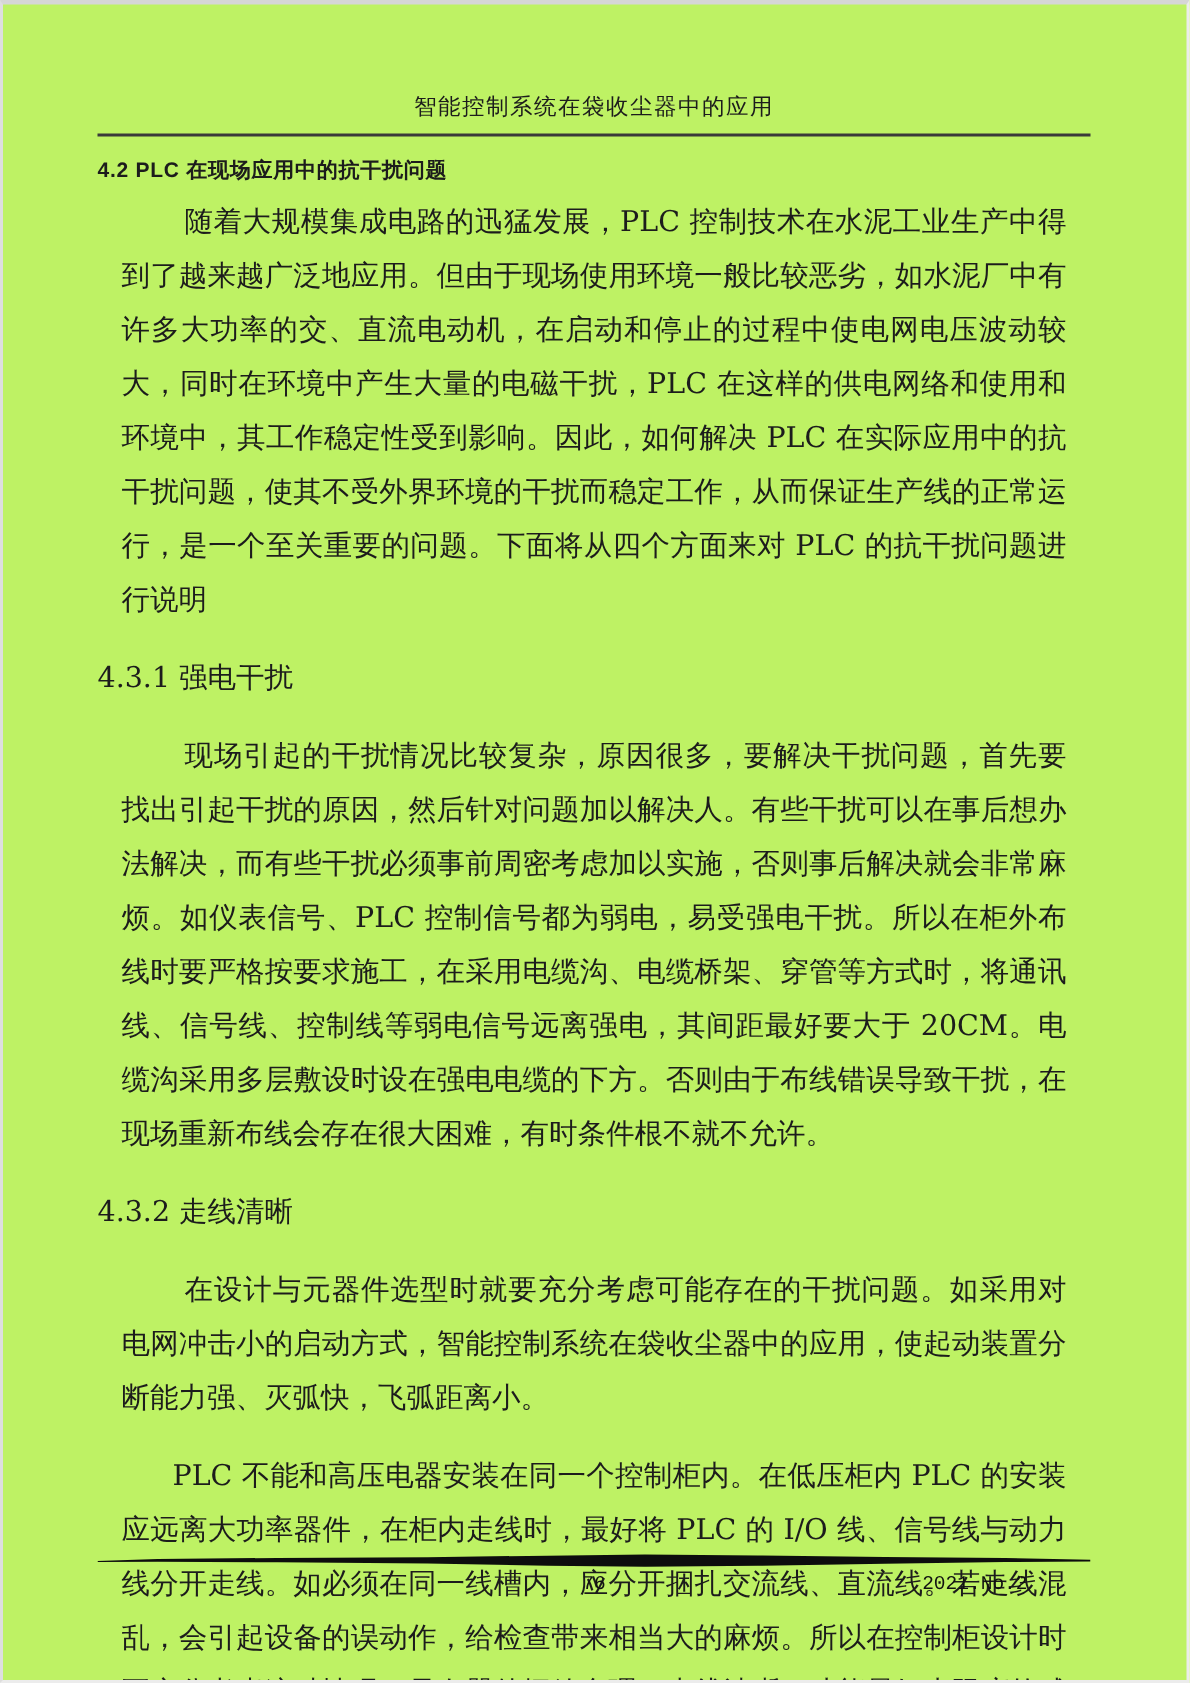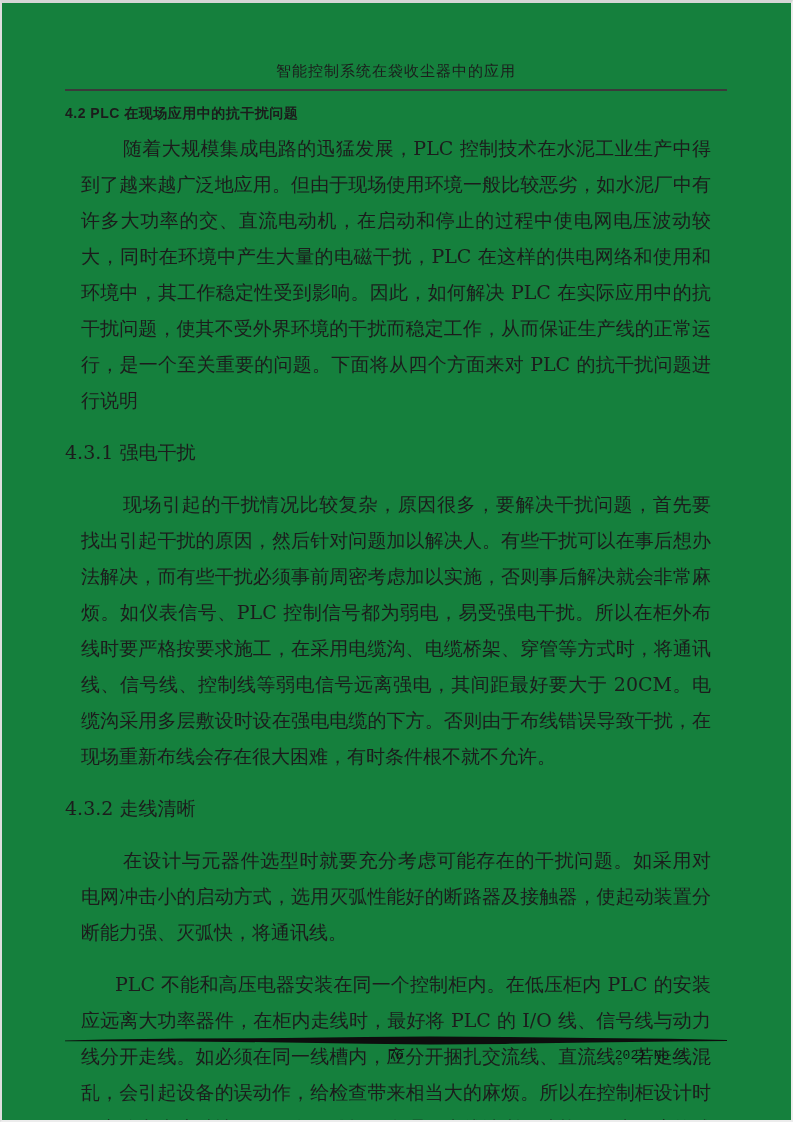--- a/index.html
+++ b/index.html
@@ -1,19 +1,19 @@
 <!DOCTYPE html>
 <html><head>
 <meta charset="utf-8">
 <style>
   html,body{margin:0;padding:0;background:#fff;}
   .page{
     position:relative;
     width:793px;height:1122px;
-    background:#15803d;
+    background:#bef264;
     box-sizing:border-box;
     border-top:3px solid #d6d6d6;
     border-left:2px solid #dedede;
     border-right:2px solid #ececec;
     border-bottom:2px solid #ececec;
     overflow:hidden;
     font-family:"DejaVu Serif","Liberation Serif",serif;
     color:#1c1c1c;
   }
   .content{
@@ -81,21 +81,21 @@
     <h2 class="section-heading">4.2  PLC 在现场应用中的抗干扰问题</h2>
 
     <p class="body-para indent first">随着大规模集成电路的迅猛发展，PLC 控制技术在水泥工业生产中得到了越来越广泛地应用。但由于现场使用环境一般比较恶劣，如水泥厂中有许多大功率的交、直流电动机，在启动和停止的过程中使电网电压波动较大，同时在环境中产生大量的电磁干扰，PLC 在这样的供电网络和使用和环境中，其工作稳定性受到影响。因此，如何解决 PLC 在实际应用中的抗干扰问题，使其不受外界环境的干扰而稳定工作，从而保证生产线的正常运行，是一个至关重要的问题。下面将从四个方面来对 PLC 的抗干扰问题进行说明</p>
 
     <p class="subheading">4.3.1 强电干扰</p>
 
     <p class="body-para indent">现场引起的干扰情况比较复杂，原因很多，要解决干扰问题，首先要找出引起干扰的原因，然后针对问题加以解决人。有些干扰可以在事后想办法解决，而有些干扰必须事前周密考虑加以实施，否则事后解决就会非常麻烦。如仪表信号、PLC 控制信号都为弱电，易受强电干扰。所以在柜外布线时要严格按要求施工，在采用电缆沟、电缆桥架、穿管等方式时，将通讯线、信号线、控制线等弱电信号远离强电，其间距最好要大于 20CM。电缆沟采用多层敷设时设在强电电缆的下方。否则由于布线错误导致干扰，在现场重新布线会存在很大困难，有时条件根不就不允许。</p>
 
     <p class="subheading">4.3.2 走线清晰</p>
 
-    <p class="body-para indent">在设计与元器件选型时就要充分考虑可能存在的干扰问题。如采用对电网冲击小的启动方式，选用灭弧性能好的断路器及接触器，使起动装置分断能力强、灭弧快，将通讯线。</p>
+    <p class="body-para indent">在设计与元器件选型时就要充分考虑可能存在的干扰问题。如采用对电网冲击小的启动方式，智能控制系统在袋收尘器中的应用，使起动装置分断能力强、灭弧快，飞弧距离小。</p>
 
     <p class="body-para indent-narrow">PLC 不能和高压电器安装在同一个控制柜内。在低压柜内 PLC 的安装应远离大功率器件，在柜内走线时，最好将 PLC 的 I/O 线、信号线与动力线分开走线。如必须在同一线槽内，应分开捆扎交流线、直流线。若走线混乱，会引起设备的误动作，给检查带来相当大的麻烦。所以在控制柜设计时要充分考虑这种情况，只有器件摆放合理，走线清晰，才能最好大限度的减少各种干扰。</p>
   </div>
 
   <div class="footer">
     <svg class="footer-bar" viewBox="0 0 662 9" xmlns="http://www.w3.org/2000/svg" preserveAspectRatio="none">
       <polygon fill="#0d0d0d" points="0,4.6 40,3.4 120,2.6 220,2.1 300,1.1 365,0.4 440,1.0 525,2.0 605,2.7 662,3.9 662,5.0 605,5.4 525,6.5 440,7.9 365,8.5 300,7.8 220,6.4 120,5.5 40,5.2 0,5.3"></polygon>
     </svg>
     <div class="footer-row">
       <span class="page-number">76</span>

